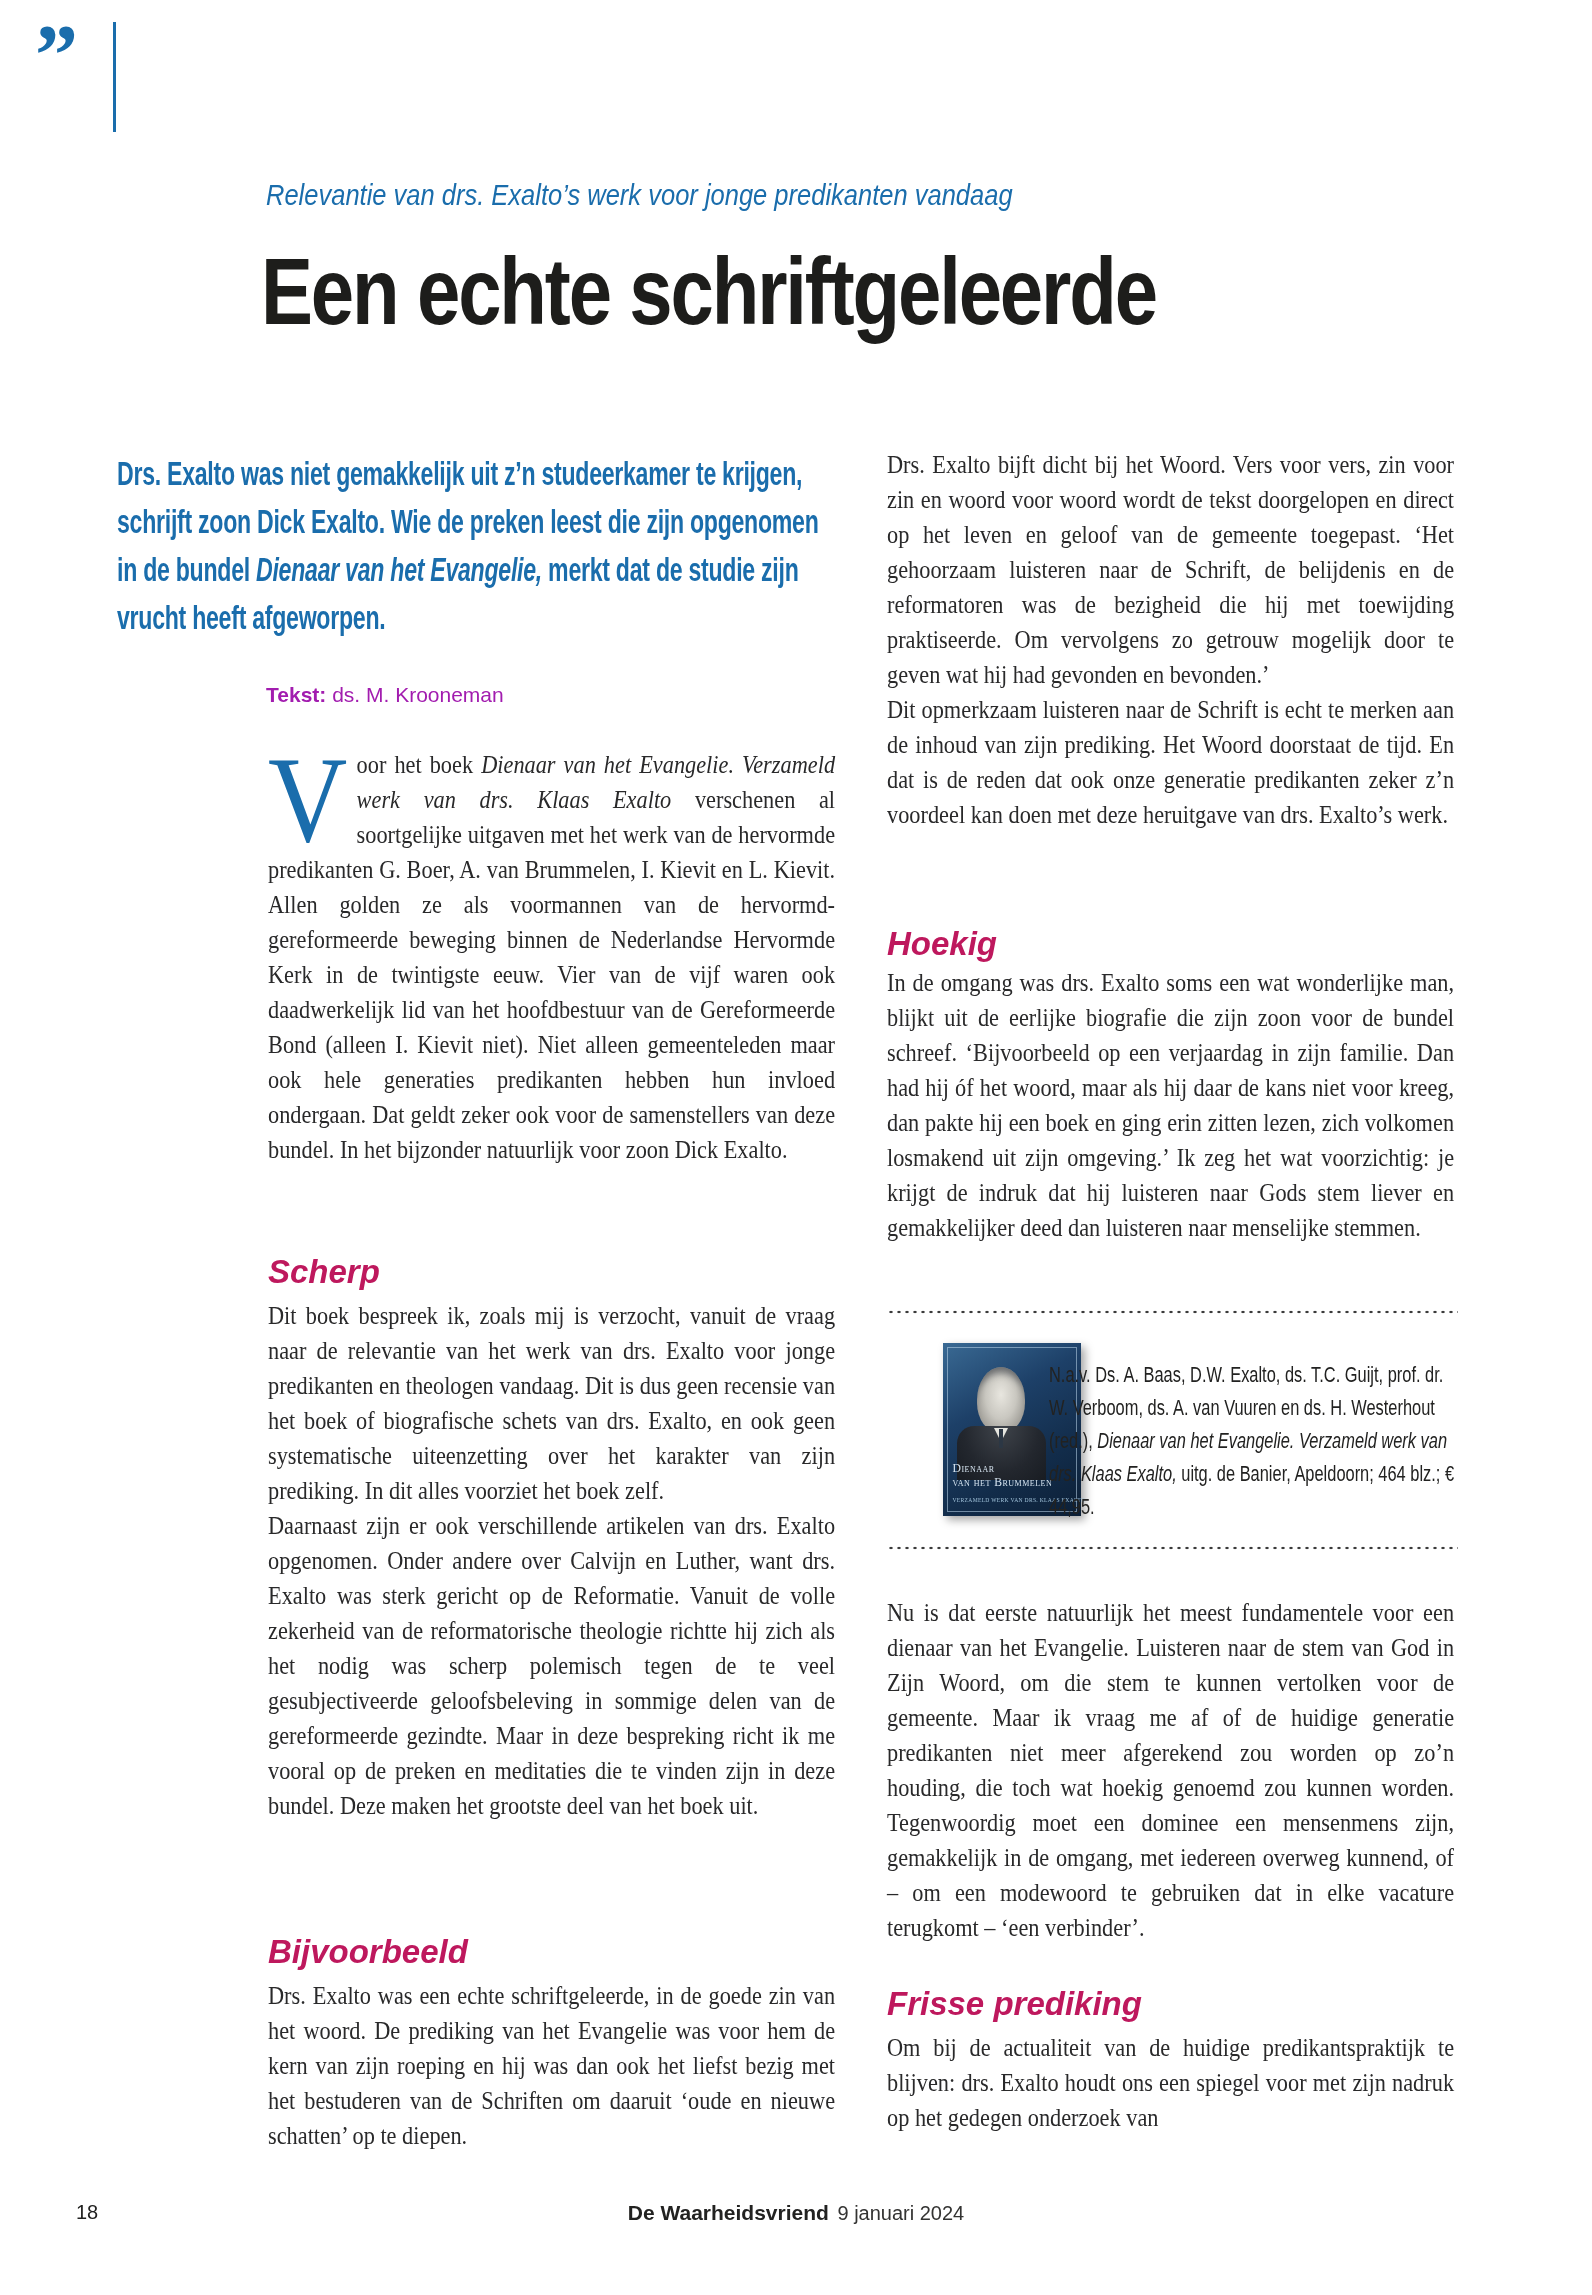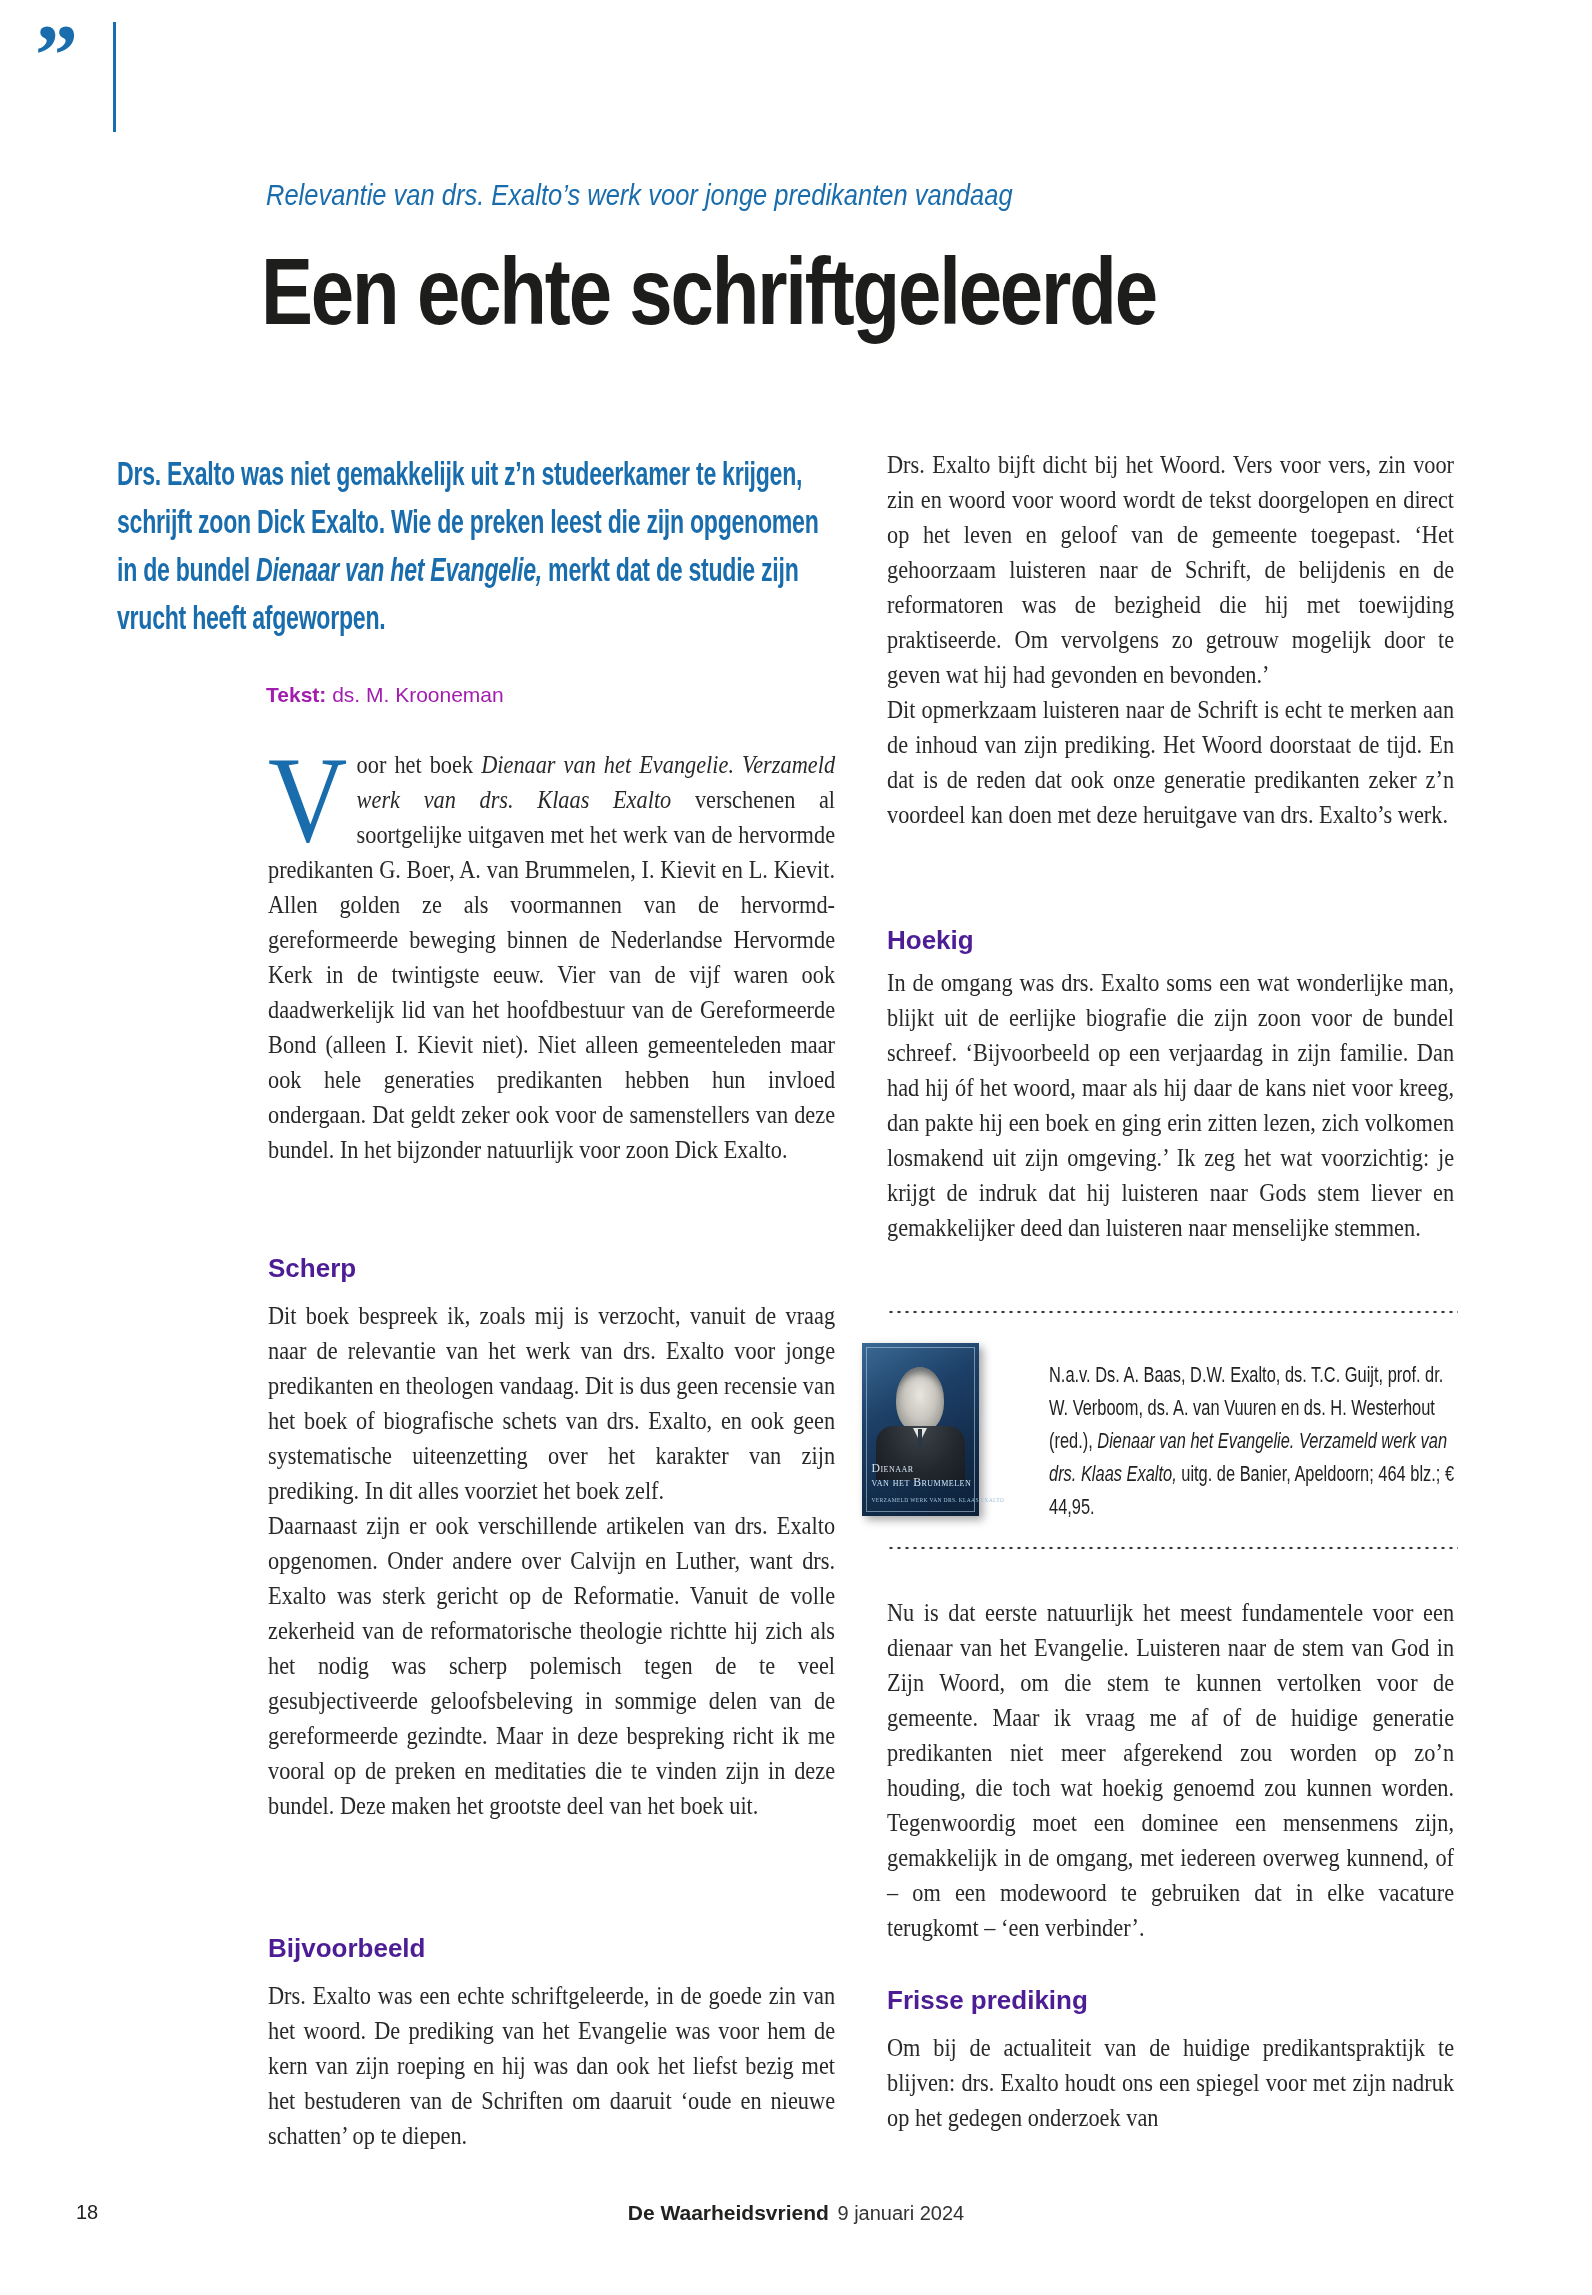--- a/index.html
+++ b/index.html
@@ -36,29 +36,29 @@
                text-align:justify;transform:scaleX(0.893);transform-origin:left top;}
   .serif-block p{margin:0;padding:0;}
   .serif-block em{font-style:italic;}
   .lcol{left:268px;}
   .rcol{left:887px;}
 
   .dropcap{float:left;font-family:"Liberation Serif",serif;font-size:123px;line-height:0.78;
            height:97px;color:#1a6dac;margin:5.2px 10.4px 0 0;}
 
   .col-heading{position:absolute;font-family:"Liberation Sans",sans-serif;font-weight:bold;
-               font-size:26px;color:#4c1d95;white-space:nowrap;}
+               font-style:italic;font-size:33px;color:#be185d;white-space:nowrap;}
 
   
   .dotted{position:absolute;left:887px;width:571px;height:4.3px;
           background-image:radial-gradient(circle,#3b3b3b 1.5px,rgba(0,0,0,0) 1.7px);
           background-size:8px 4.3px;background-repeat:repeat-x;}
 
   
-  .book-cover{position:absolute;left:862px;top:1343px;width:117px;height:173px;
+  .book-cover{position:absolute;left:943px;top:1343px;width:138px;height:173px;
               background:linear-gradient(150deg,#3a6a94 0%,#1d4068 35%,#122c4a 70%,#0c1f36 100%);
               box-shadow:3.5px 4.3px 8.6px rgba(0,0,0,0.35);}
   .cover-frame{position:absolute;left:4.3px;top:4.3px;right:4.3px;bottom:4.3px;
                border:0.9px solid rgba(190,215,235,0.55);}
   .cover-head{position:absolute;left:34px;top:24px;width:48px;height:66px;
               border-radius:50% 50% 46% 46%;
               background:radial-gradient(ellipse at 50% 42%,#e8e6df 0%,#c9c7c0 45%,#9c9a94 78%,#6b7076 100%);
               box-shadow:inset 0 10.4px 7.8px -4.3px rgba(40,45,55,0.55);}
   .cover-suit{position:absolute;left:14px;top:83px;width:89px;height:54px;
               border-radius:17.3px 17.3px 0 0;

